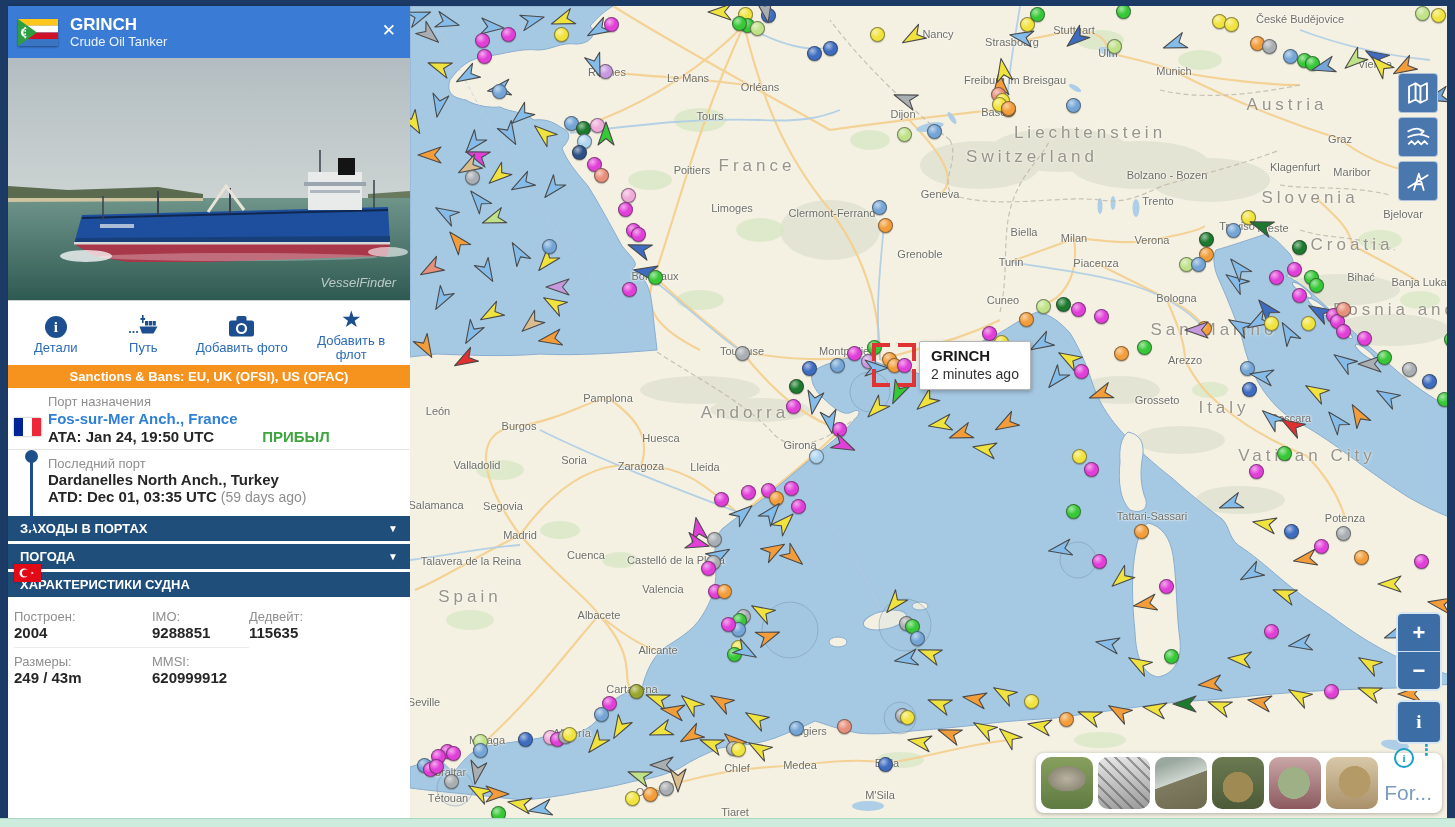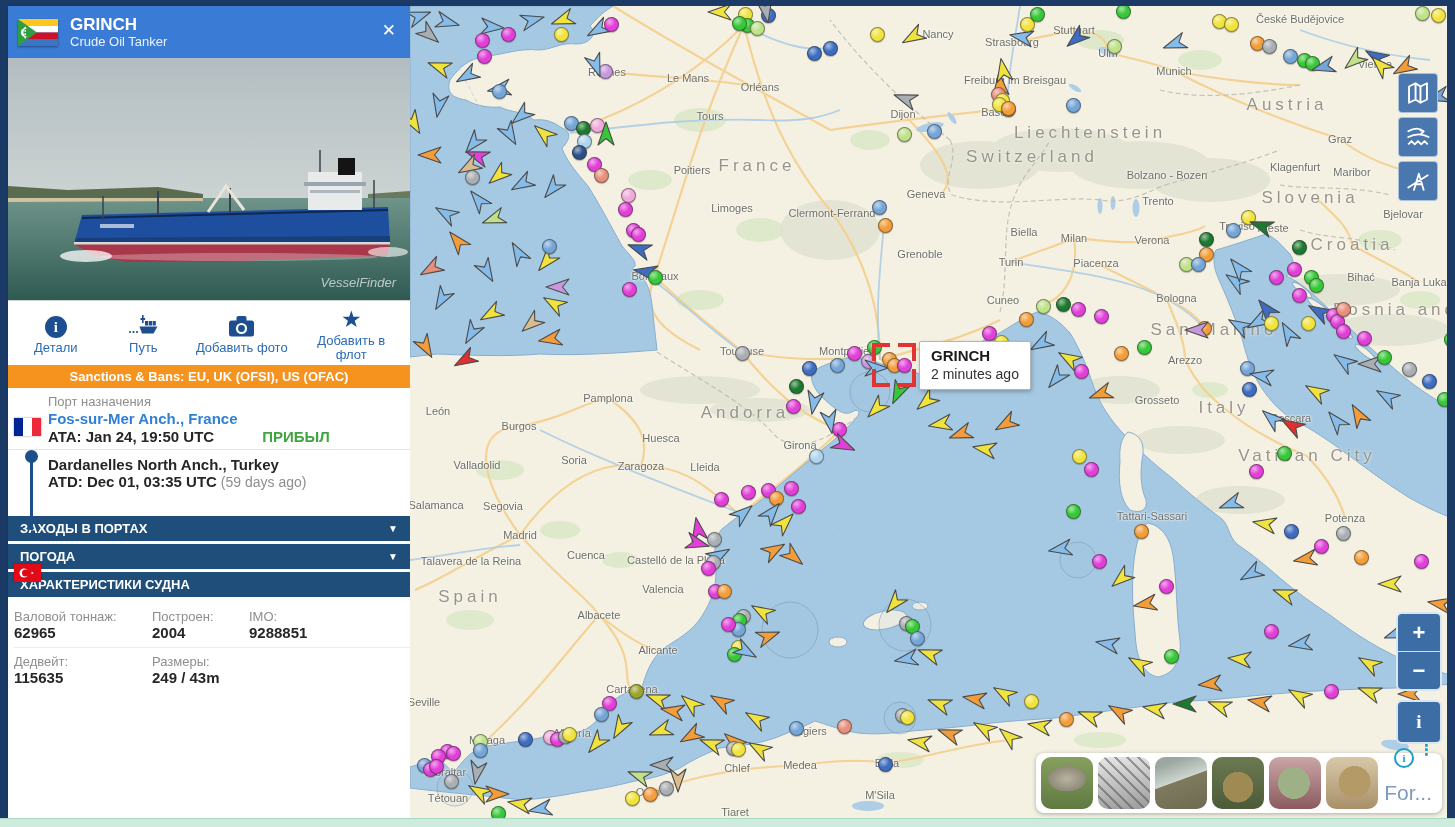--- a/index.html
+++ b/index.html
@@ -224,59 +224,60 @@
             <circle cx="11.6" cy="9" r="3.6" fill="#E30A17"></circle>
             <polygon points="16.5,9 19.6,10 17.7,7.4 17.7,10.6 19.6,8" fill="#fff"></polygon>
           </svg>
       </span>
       <div class="vrow vA">
         <div class="glabel">Порт назначения</div>
         <a href="#" class="link">Fos-sur-Mer Anch., France</a>
         <div><span class="bold">ATA: Jan 24, 19:50 UTC</span><span class="arrived">ПРИБЫЛ</span></div>
       </div>
       <div class="vrow vD">
+        <div class="glabel">Последний порт</div>
         <div class="bold">Dardanelles North Anch., Turkey</div>
         <div><span class="bold">ATD: Dec 01, 03:35 UTC</span><span class="ago"> (59 days ago)</span></div>
       </div>
     </div>
 
     <div id="sections">
         <div class="secbar">
           <span>ЗАХОДЫ В ПОРТАХ</span>
           <span class="chev">▼</span>
         </div>
         <div class="secbar">
           <span>ПОГОДА</span>
           <span class="chev">▼</span>
         </div>
         <div class="secbar">
           <span>ХАРАКТЕРИСТИКИ СУДНА</span>
         </div>
       </div>
 
     <div id="specs">
-        <div class="cell r1">
-          <div class="sl">Валовой тоннаж:</div>
-          <div class="sv">62965</div>
-        </div>
         <div class="cell r1">
           <div class="sl">Построен:</div>
           <div class="sv">2004</div>
         </div>
         <div class="cell r1">
           <div class="sl">IMO:</div>
           <div class="sv">9288851</div>
         </div>
         <div class="cell">
           <div class="sl">Дедвейт:</div>
           <div class="sv">115635</div>
         </div>
         <div class="cell">
           <div class="sl">Размеры:</div>
           <div class="sv">249 / 43m</div>
+        </div>
+        <div class="cell">
+          <div class="sl">MMSI:</div>
+          <div class="sv">620999912</div>
         </div>
       </div>
   </aside>
 
   <div id="map">
     <svg id="basemap" width="1037" height="812" viewBox="410 6 1037 812">
       <rect x="410" y="6" width="1037" height="812" fill="#f4f1e3"></rect>
 
       <g fill="#d6dbc6" opacity="0.55">
         <ellipse cx="980" cy="165" rx="60" ry="24"></ellipse>
@@ -427,21 +428,21 @@
         <div class="lbl-ci" style="left: 528px; top: 28px;">Nancy</div>
         <div class="lbl-ci" style="left: 602px; top: 36px;">Strasbourg</div>
         <div class="lbl-ci" style="left: 664px; top: 24px;">Stuttgart</div>
         <div class="lbl-ci" style="left: 698px; top: 47px;">Ulm</div>
         <div class="lbl-ci" style="left: 764px; top: 65px;">Munich</div>
         <div class="lbl-ci" style="left: 605px; top: 74px;">Freiburg im Breisgau</div>
         <div class="lbl-ci" style="left: 585px; top: 106px;">Basel</div>
         <div class="lbl-ci" style="left: 493px; top: 108px;">Dijon</div>
         <div class="lbl-ci" style="left: 422px; top: 207px;">Clermont-Ferrand</div>
         <div class="lbl-ci" style="left: 510px; top: 248px;">Grenoble</div>
-        <div class="lbl-ci" style="left: 516px; top: 188px;">Geneva</div>
+        <div class="lbl-ci" style="left: 530px; top: 188px;">Geneva</div>
         <div class="lbl-ci" style="left: 282px; top: 164px;">Poitiers</div>
         <div class="lbl-ci" style="left: 322px; top: 202px;">Limoges</div>
         <div class="lbl-ci" style="left: 245px; top: 270px;">Bordeaux</div>
         <div class="lbl-ci" style="left: 332px; top: 345px;">Toulouse</div>
         <div class="lbl-ci" style="left: 436px; top: 345px;">Montpellier</div>
         <div class="lbl-ci" style="left: 390px; top: 439px;">Girona</div>
         <div class="lbl-ci" style="left: 198px; top: 392px;">Pamplona</div>
         <div class="lbl-ci" style="left: 251px; top: 432px;">Huesca</div>
         <div class="lbl-ci" style="left: 28px; top: 405px;">León</div>
         <div class="lbl-ci" style="left: 109px; top: 420px;">Burgos</div>

